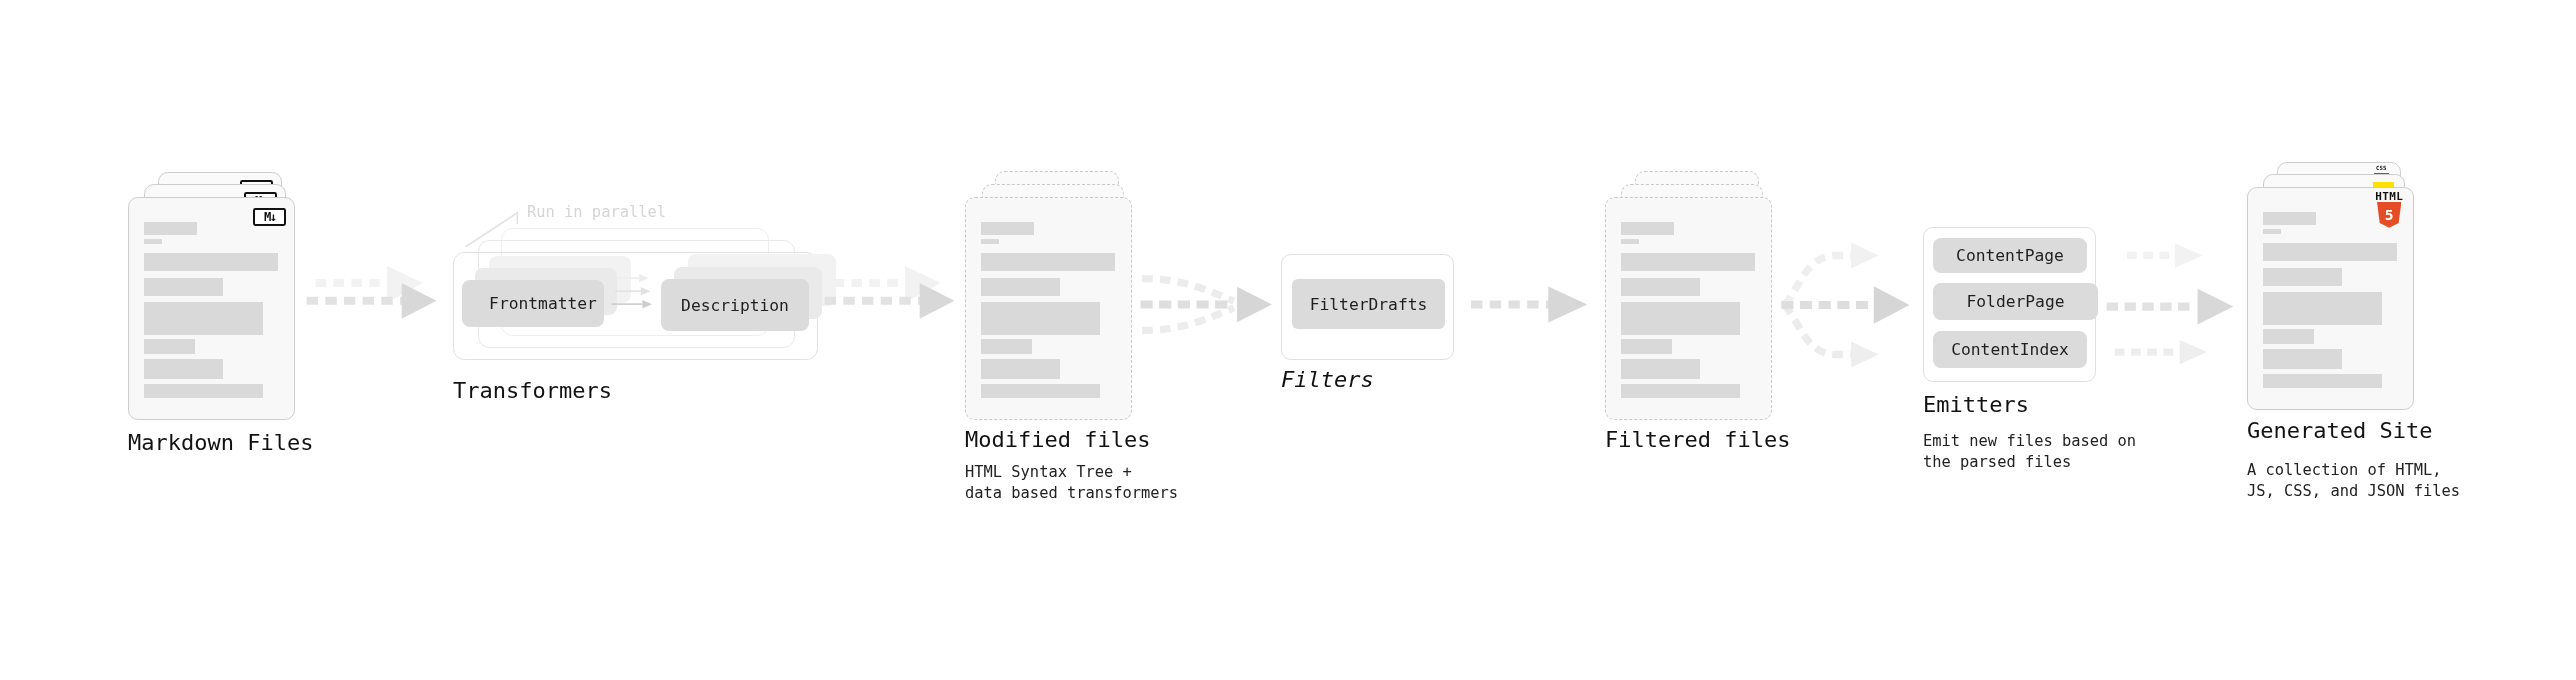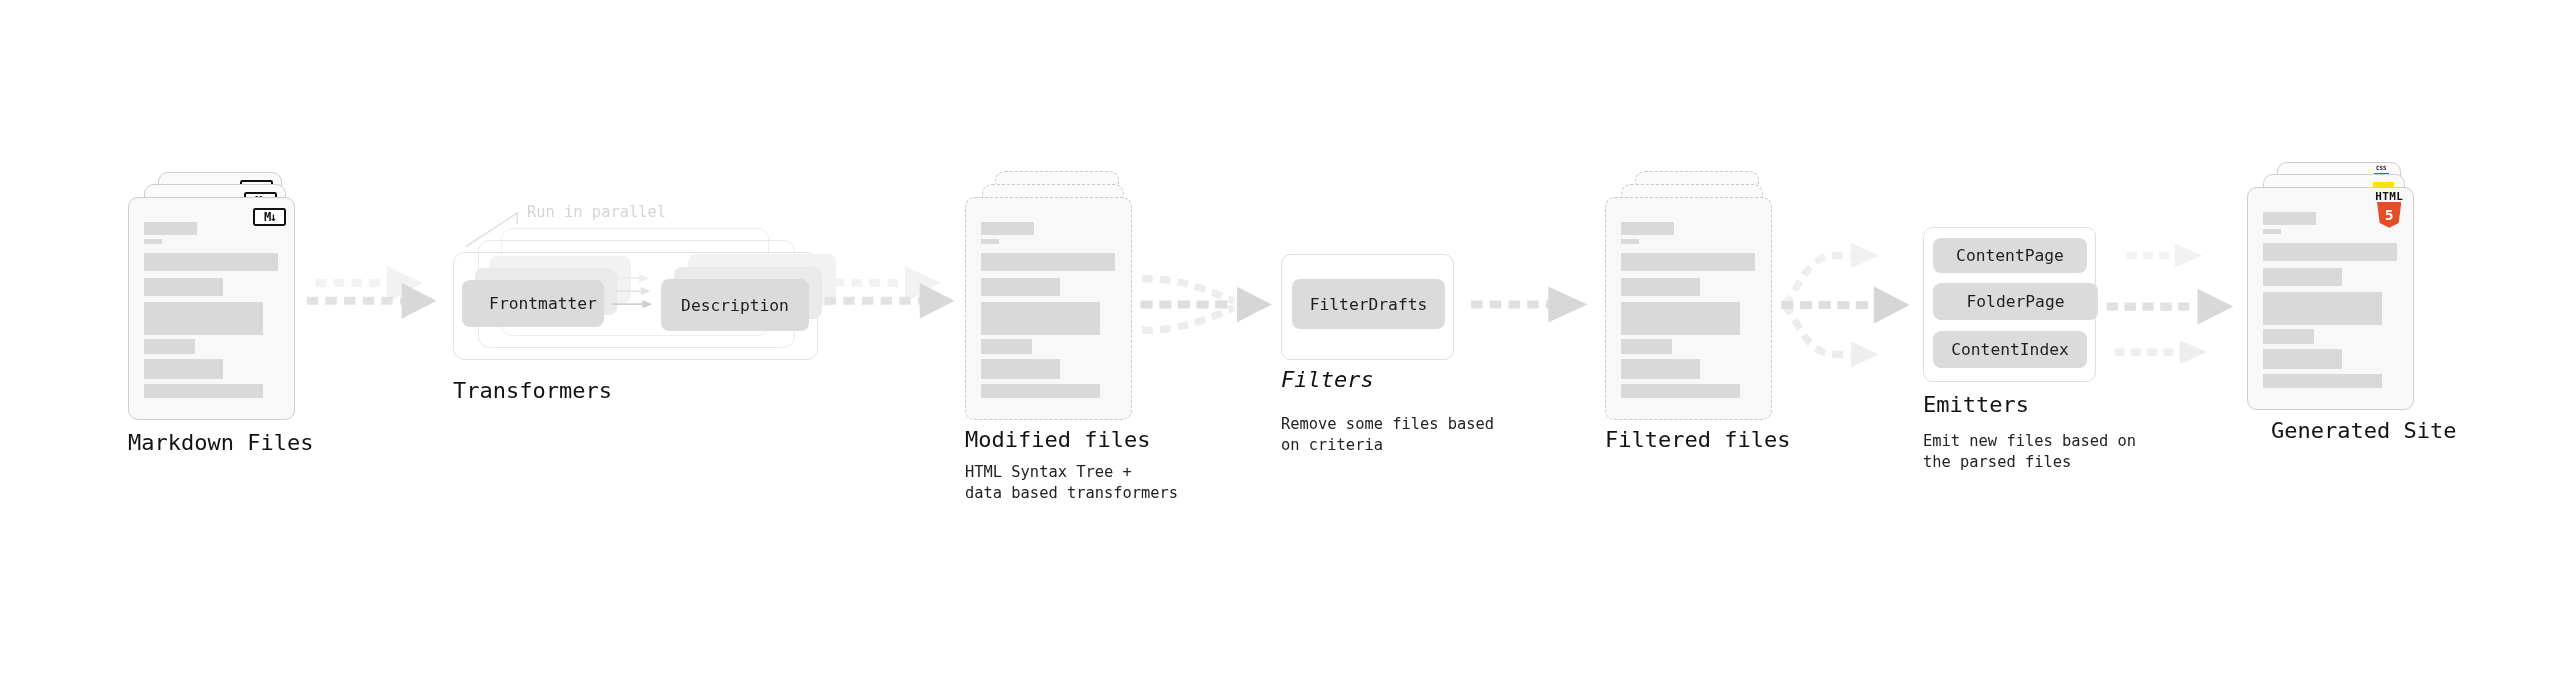--- a/index.html
+++ b/index.html
@@ -145,26 +145,22 @@
   </div>
 
   <svg style="left:1138px;top:268px;" width="138" height="73" viewBox="0 0 170 90">
     <path d="M5,13 C55,13 88,28 118,41" fill="none" stroke="#ececec" stroke-width="9" stroke-dasharray="13 9"></path>
     <path d="M5,77 C55,77 88,62 118,49" fill="none" stroke="#ececec" stroke-width="9" stroke-dasharray="13 9"></path>
     <line x1="3" y1="45" x2="110" y2="45" stroke="#dedede" stroke-width="10" stroke-dasharray="15 8"></line>
     <polygon points="122,23 165,45 122,67" fill="#d6d6d6"></polygon>
   </svg>
 
   <div class="frame solid-bg" style="left:1281px;top:254px;width:173px;height:106px;"></div>
-  <div class="chip" style="left:1292px;top:279px;width:153px;height:50px;">FilterDrafts</div>
+  <div class="chip" style="left:1292px;top:279px;width:153px;height:50px;border-radius:6px;">FilterDrafts</div>
   <div class="title" style="left:1281px;top:368px;font-style:italic;">Filters</div>
-  <div class="desc" style="left:1281px;top:414px;">
-    <div>Remove some files based</div>
-    <div>on criteria</div>
-  </div>
 
   <svg style="left:1467px;top:276px;" width="126" height="57" viewBox="0 0 155 70">
     <line x1="5" y1="35" x2="102" y2="35" stroke="#e0e0e0" stroke-width="10" stroke-dasharray="14 9"></line>
     <polygon points="100,13 148,35 100,57" fill="#d7d7d7"></polygon>
   </svg>
 
   <div class="doc-card back dashed" style="left:1635px;top:171px;width:124px;"></div>
   <div class="doc-card back dashed" style="left:1621px;top:184px;width:142px;"></div>
   <div class="doc-card dashed" style="left:1605px;top:197px;">
     <div class="bars">
@@ -226,16 +222,20 @@
       <div class="bar b1"></div>
       <div class="bar b2"></div>
       <div class="bar b3"></div>
       <div class="bar b4"></div>
       <div class="bar b5"></div>
       <div class="bar b6"></div>
       <div class="bar b7"></div>
       <div class="bar b8"></div>
     </div>
   </div>
-  <div class="title" style="left:2247px;top:419px;margin-left:24px;">Generated Site</div>
+  <div class="title" style="left:2247px;top:419px;">Generated Site</div>
+  <div class="desc" style="left:2247px;top:460px;">
+    <div>A collection of HTML,</div>
+    <div>JS, CSS, and JSON files</div>
+  </div>
 
 </div>
 
 
 </body></html>

